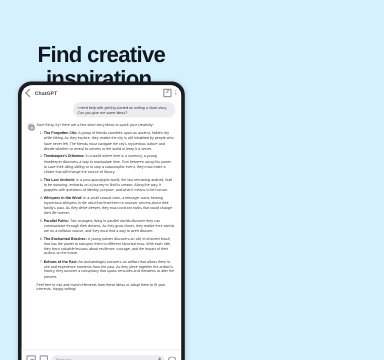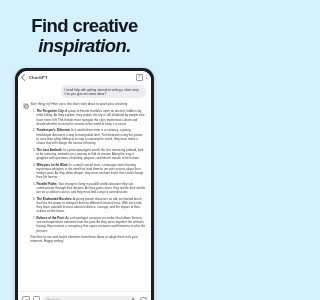--- a/index.html
+++ b/index.html
@@ -28,22 +28,22 @@
     top: 16px;
     left: 0;
     width: 169px;
     text-align: center;
     color: #11181d;
     font-size: 18.5px;
     line-height: 20px;
     font-weight: 700;
     letter-spacing: -0.6px;
   }
-  .headline .l1 { display: block; }
-  .headline .l2 { display: block; font-style: italic; }
+  .headline .l1 { display: block; margin-top: 20px; }
+  .headline .l2 { display: block; }
 
   
   .phone {
     position: absolute;
     left: 15px;
     top: 68px;
     width: 139px;
     height: 240px;
     background: #1d1d1f;
     border-radius: 11px 11px 0 0;

